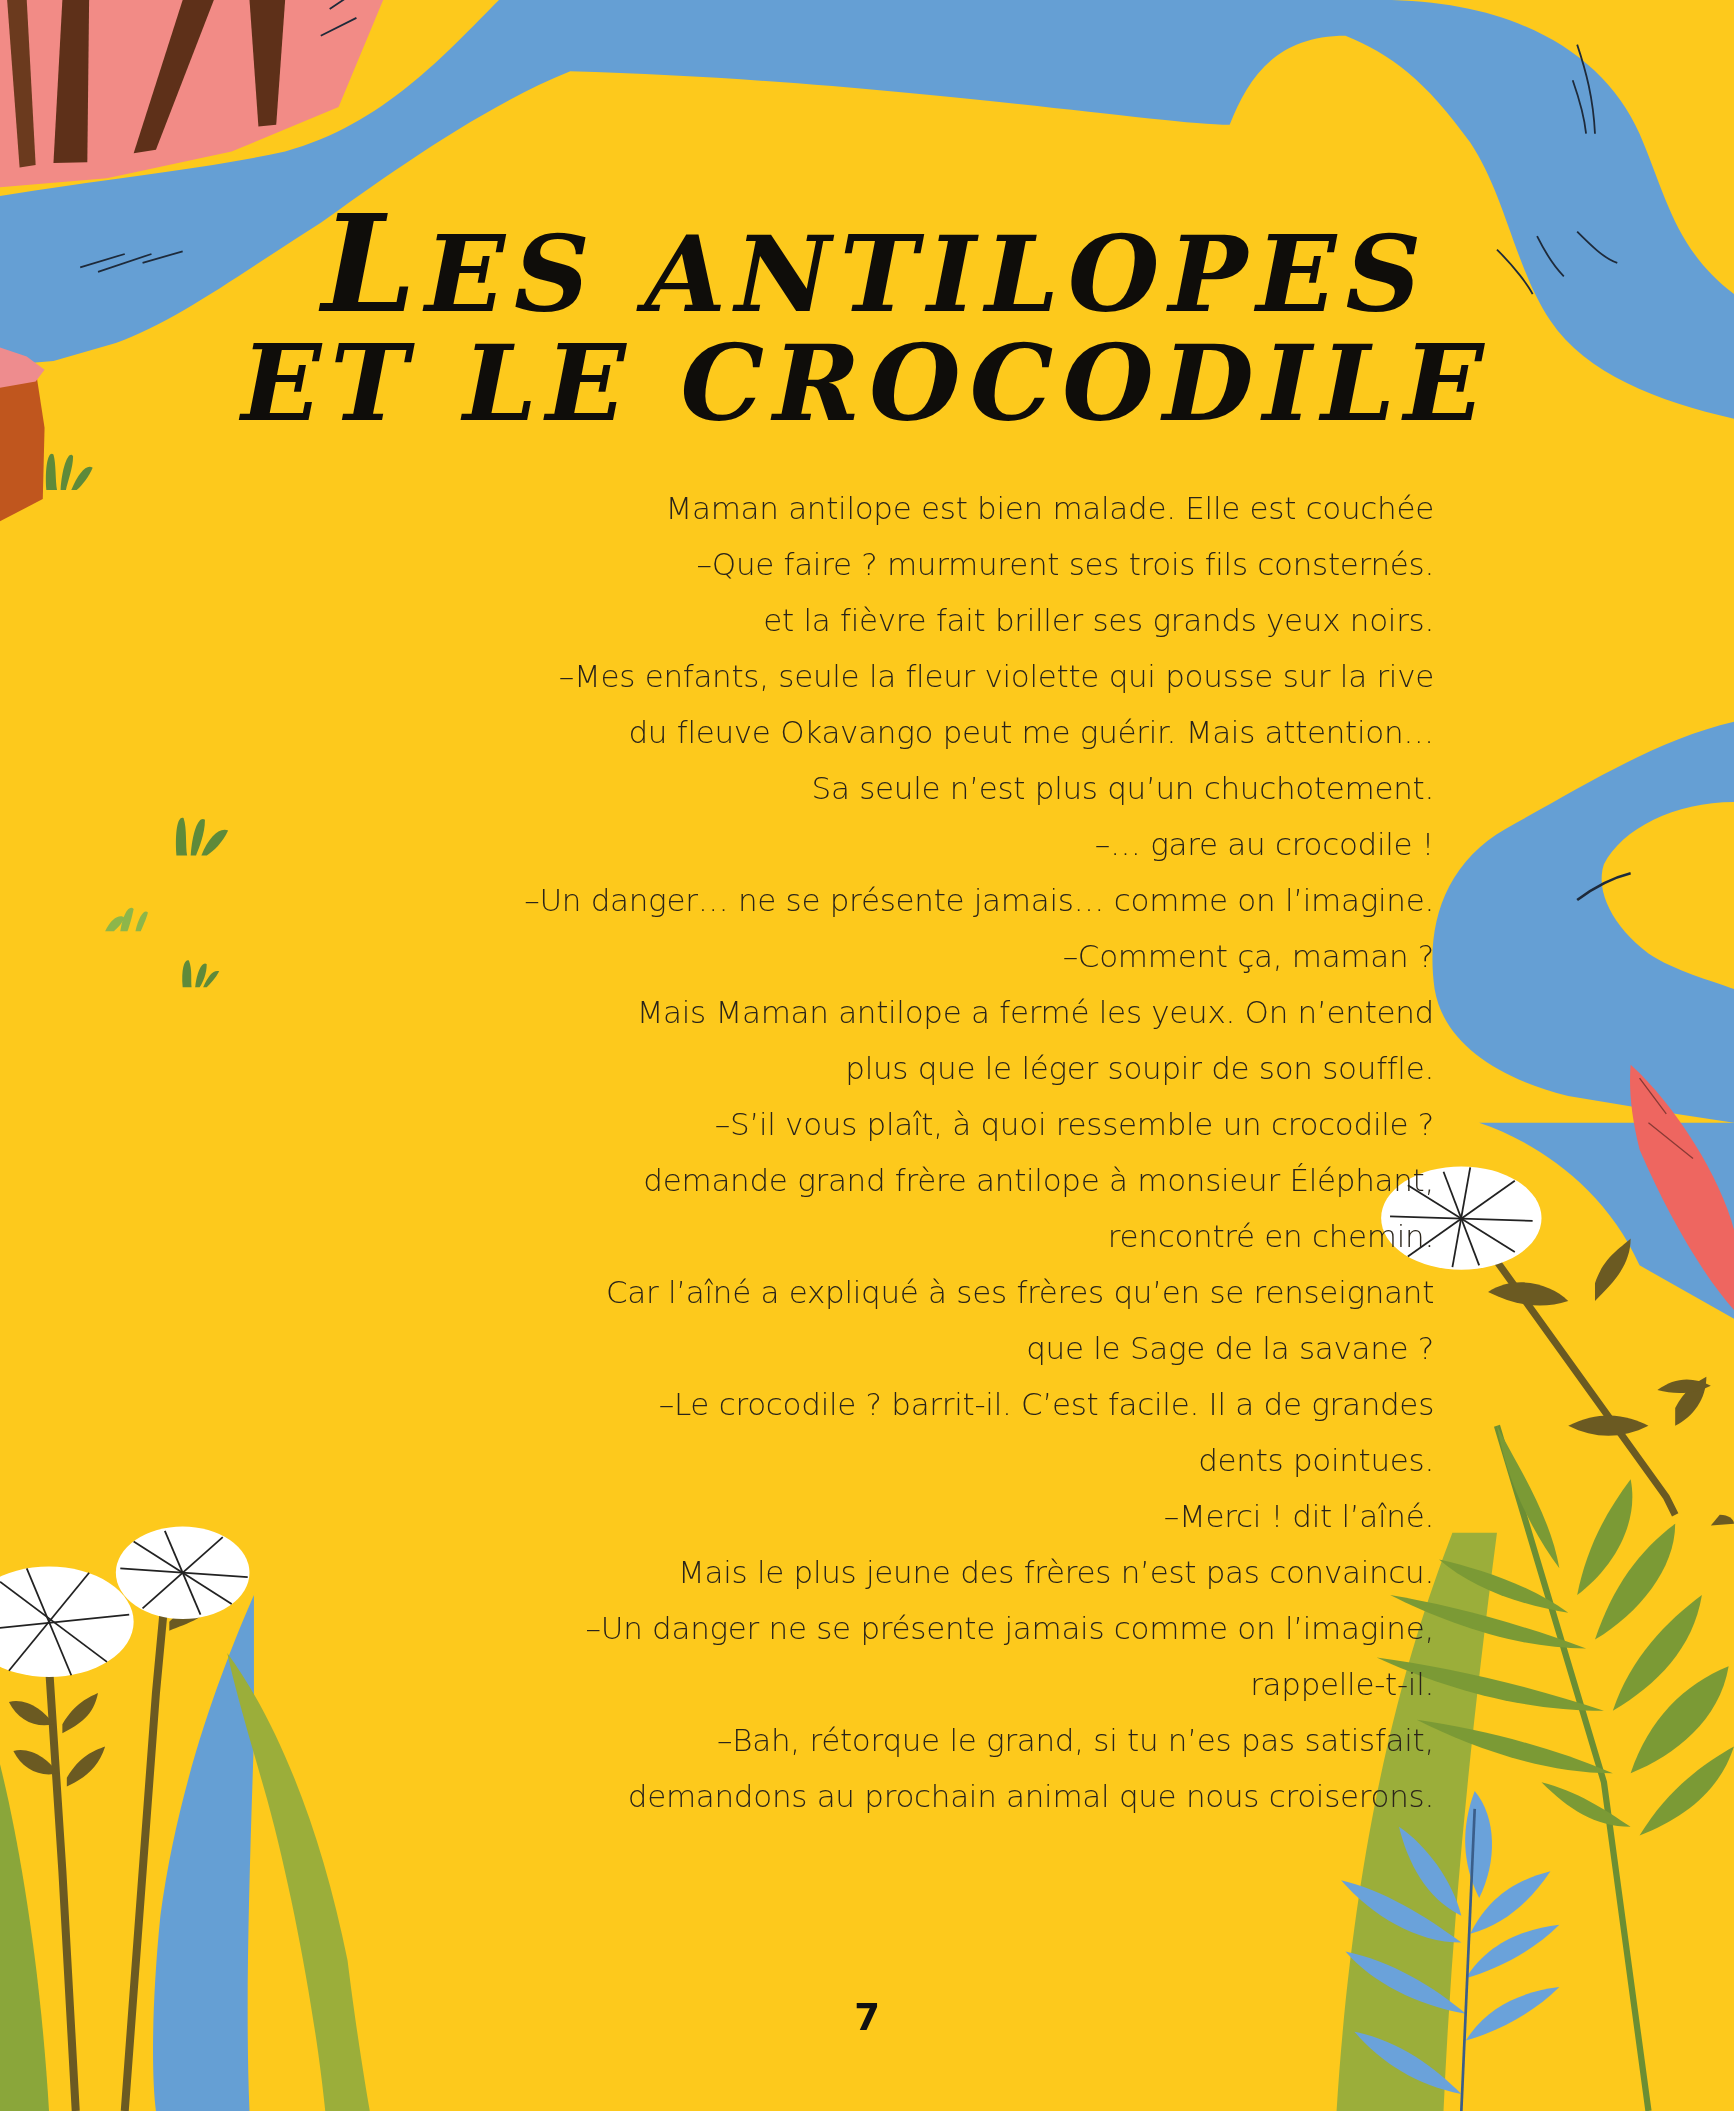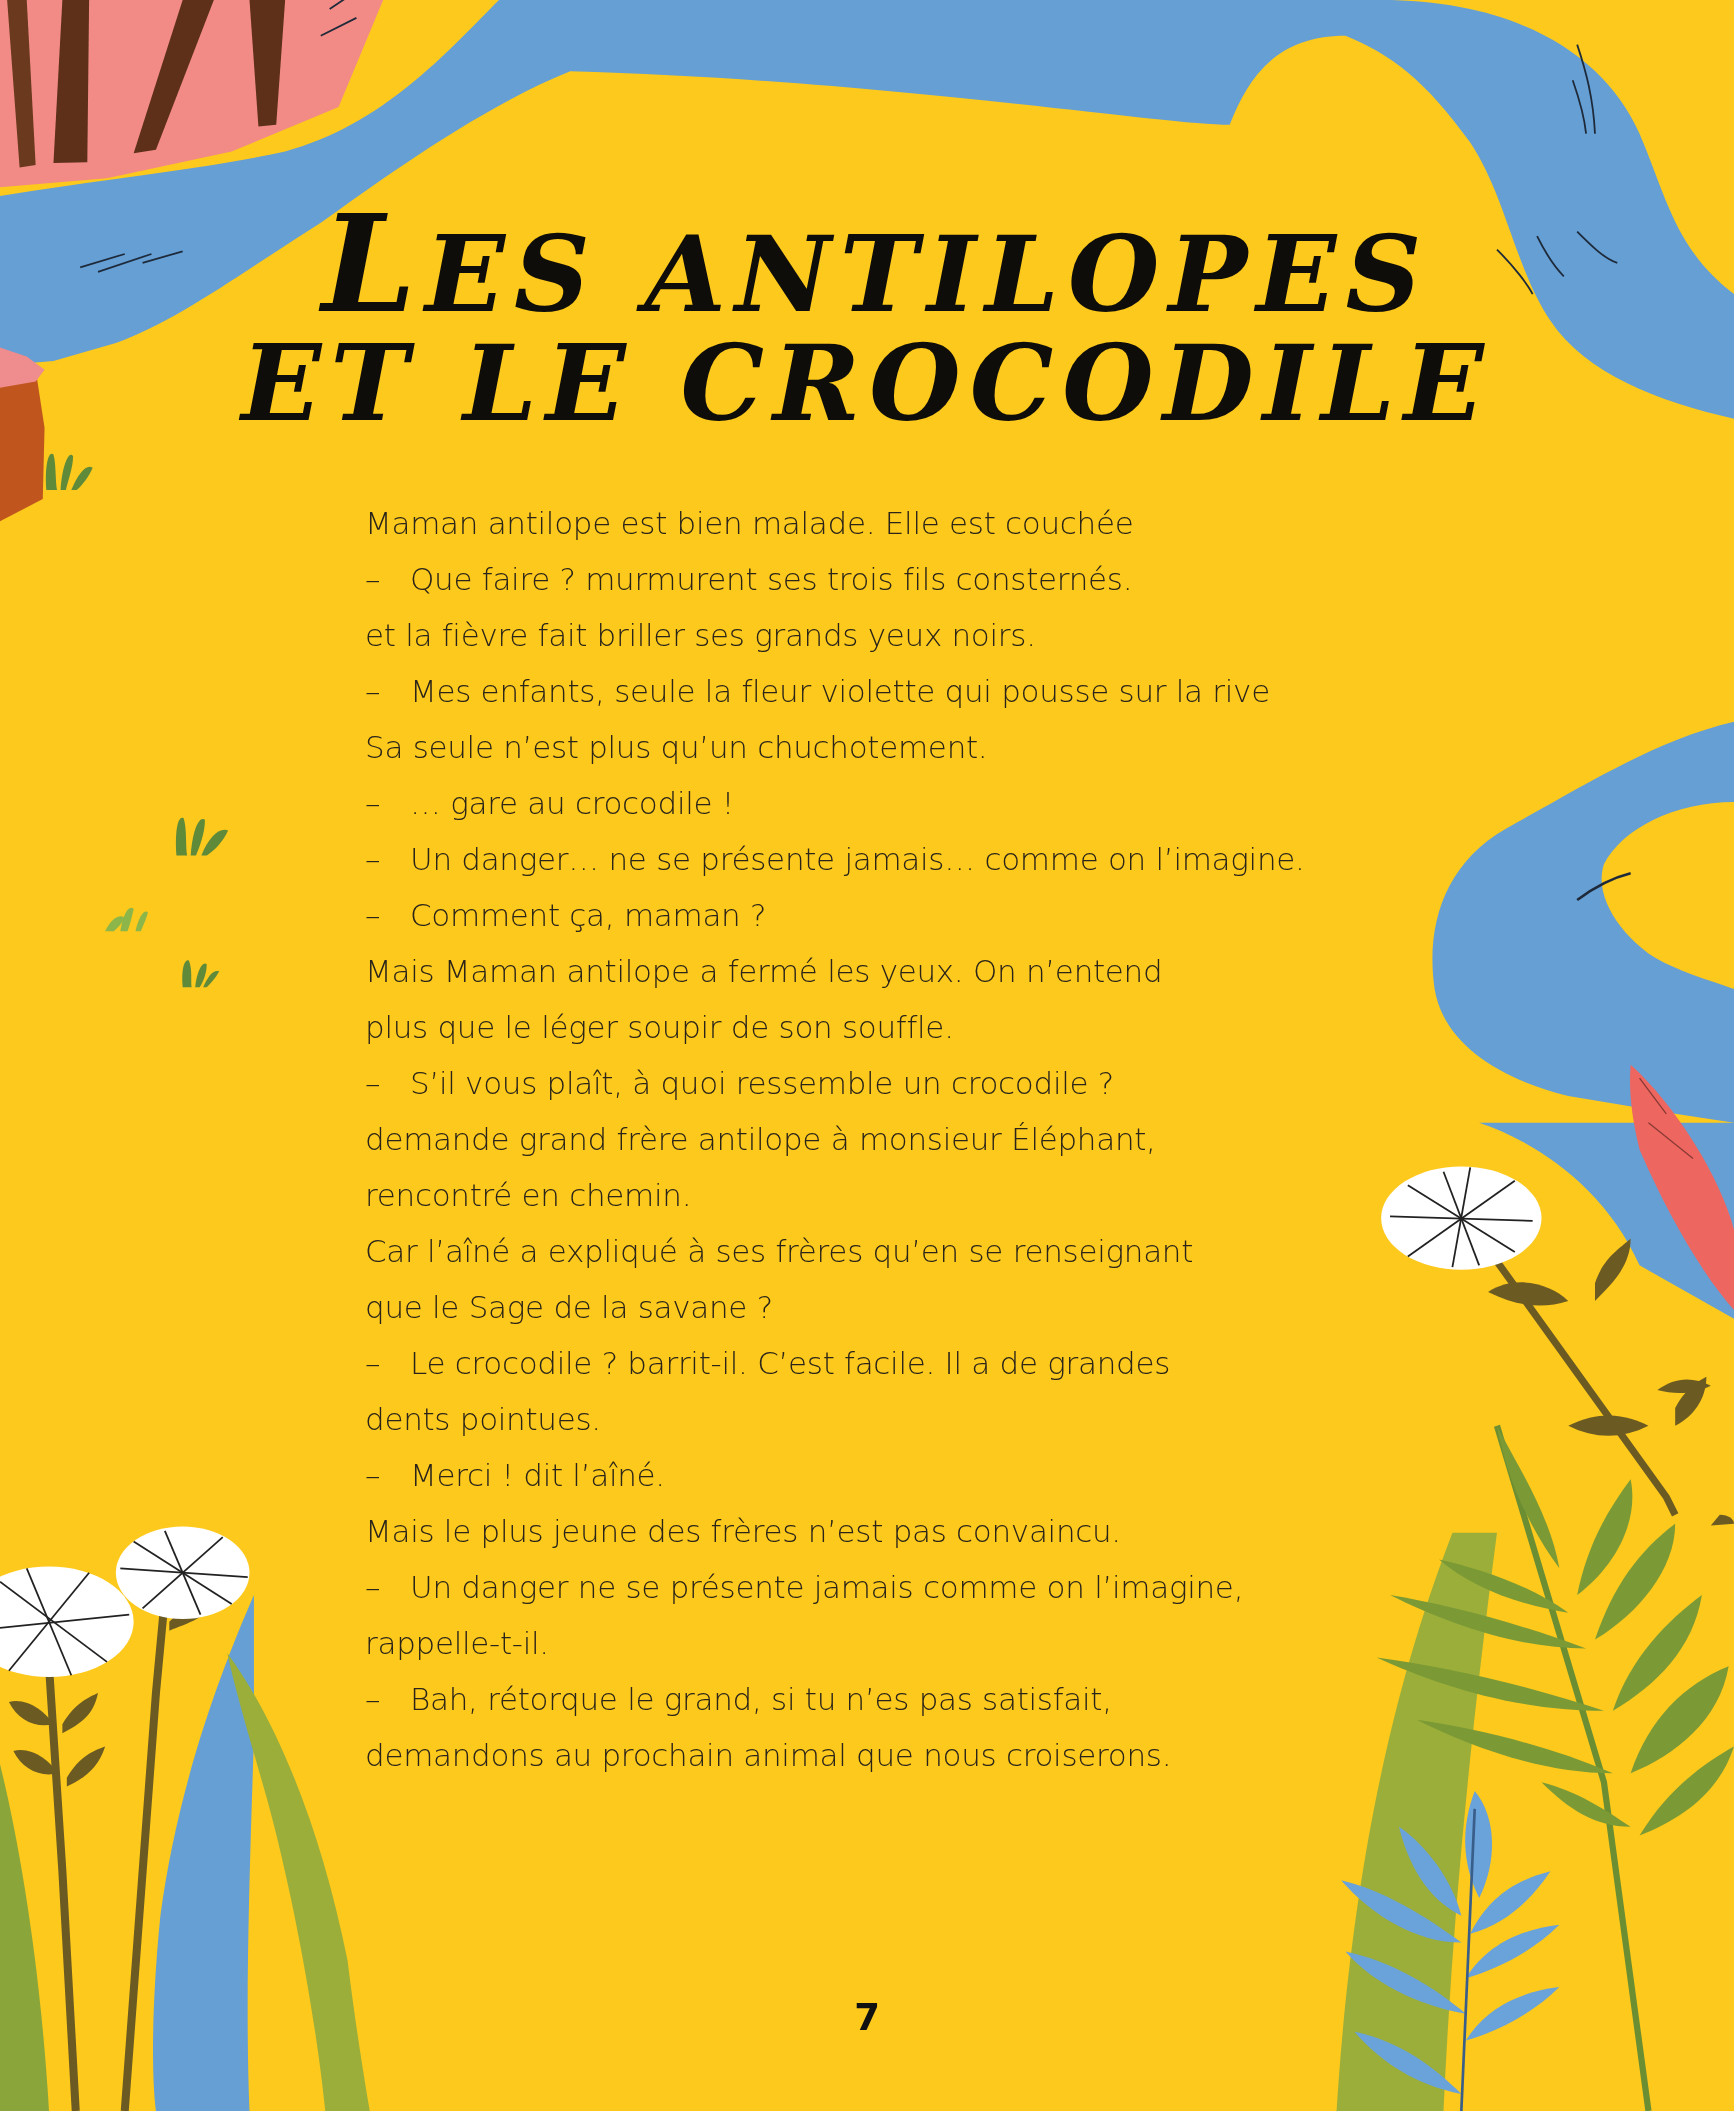--- a/index.html
+++ b/index.html
@@ -18,27 +18,28 @@
       font-weight: bold;
       font-style: italic;
       color: #0f0d0a;
       letter-spacing: 9px;
       line-height: 1;
     }
     .title .line { display: block; height: 134px; font-size: 105px; }
     .title .line .big { font-size: 134px; }
     .title .line1 { padding-left: 18px; }
     .body-text {
-      position: absolute; left: 365px; top: 495px; width: 1069px;
+      position: absolute; left: 365px; top: 480px; width: 1069px;
       font-family: "DejaVu Sans", sans-serif;
       font-weight: 200;
       font-size: 31px;
       color: #2a241a;
       line-height: 56px;
       letter-spacing: -0.3px;
+      text-align: right;
     }
     .body-text .ln { display: block; white-space: nowrap; }
     .body-text .dash { display: inline-block; width: 45px; }
     .page-number {
       position: absolute; left: 0; width: 1734px; top: 1996px; text-align: center;
       font-family: "DejaVu Sans", sans-serif; font-weight: bold; font-size: 37px; color: #111;
     }
   </style>
 </head>
 <body>
@@ -180,20 +181,21 @@
   <h1 class="title">
     <span class="line line1"><span class="big">L</span><span>ES ANTILOPES</span></span>
     <span class="line line2">ET LE CROCODILE</span>
   </h1>
 
   <div class="body-text" id="story-body">
       <span class="ln"><span>Maman antilope est bien malade. Elle est couchée</span></span>
       <span class="ln"><span class="dash">–</span><span>Que faire ? murmurent ses trois fils consternés.</span></span>
       <span class="ln"><span>et la fièvre fait briller ses grands yeux noirs.</span></span>
       <span class="ln"><span class="dash">–</span><span>Mes enfants, seule la fleur violette qui pousse sur la rive</span></span>
+      <span class="ln"><span>du fleuve Okavango peut me guérir. Mais attention…</span></span>
       <span class="ln"><span>Sa seule n’est plus qu’un chuchotement.</span></span>
       <span class="ln"><span class="dash">–</span><span>… gare au crocodile !</span></span>
       <span class="ln"><span class="dash">–</span><span>Un danger… ne se présente jamais… comme on l’imagine.</span></span>
       <span class="ln"><span class="dash">–</span><span>Comment ça, maman ?</span></span>
       <span class="ln"><span>Mais Maman antilope a fermé les yeux. On n’entend</span></span>
       <span class="ln"><span>plus que le léger soupir de son souffle.</span></span>
       <span class="ln"><span class="dash">–</span><span>S’il vous plaît, à quoi ressemble un crocodile ?</span></span>
       <span class="ln"><span>demande grand frère antilope à monsieur Éléphant,</span></span>
       <span class="ln"><span>rencontré en chemin.</span></span>
       <span class="ln"><span>Car l’aîné a expliqué à ses frères qu’en se renseignant</span></span>

